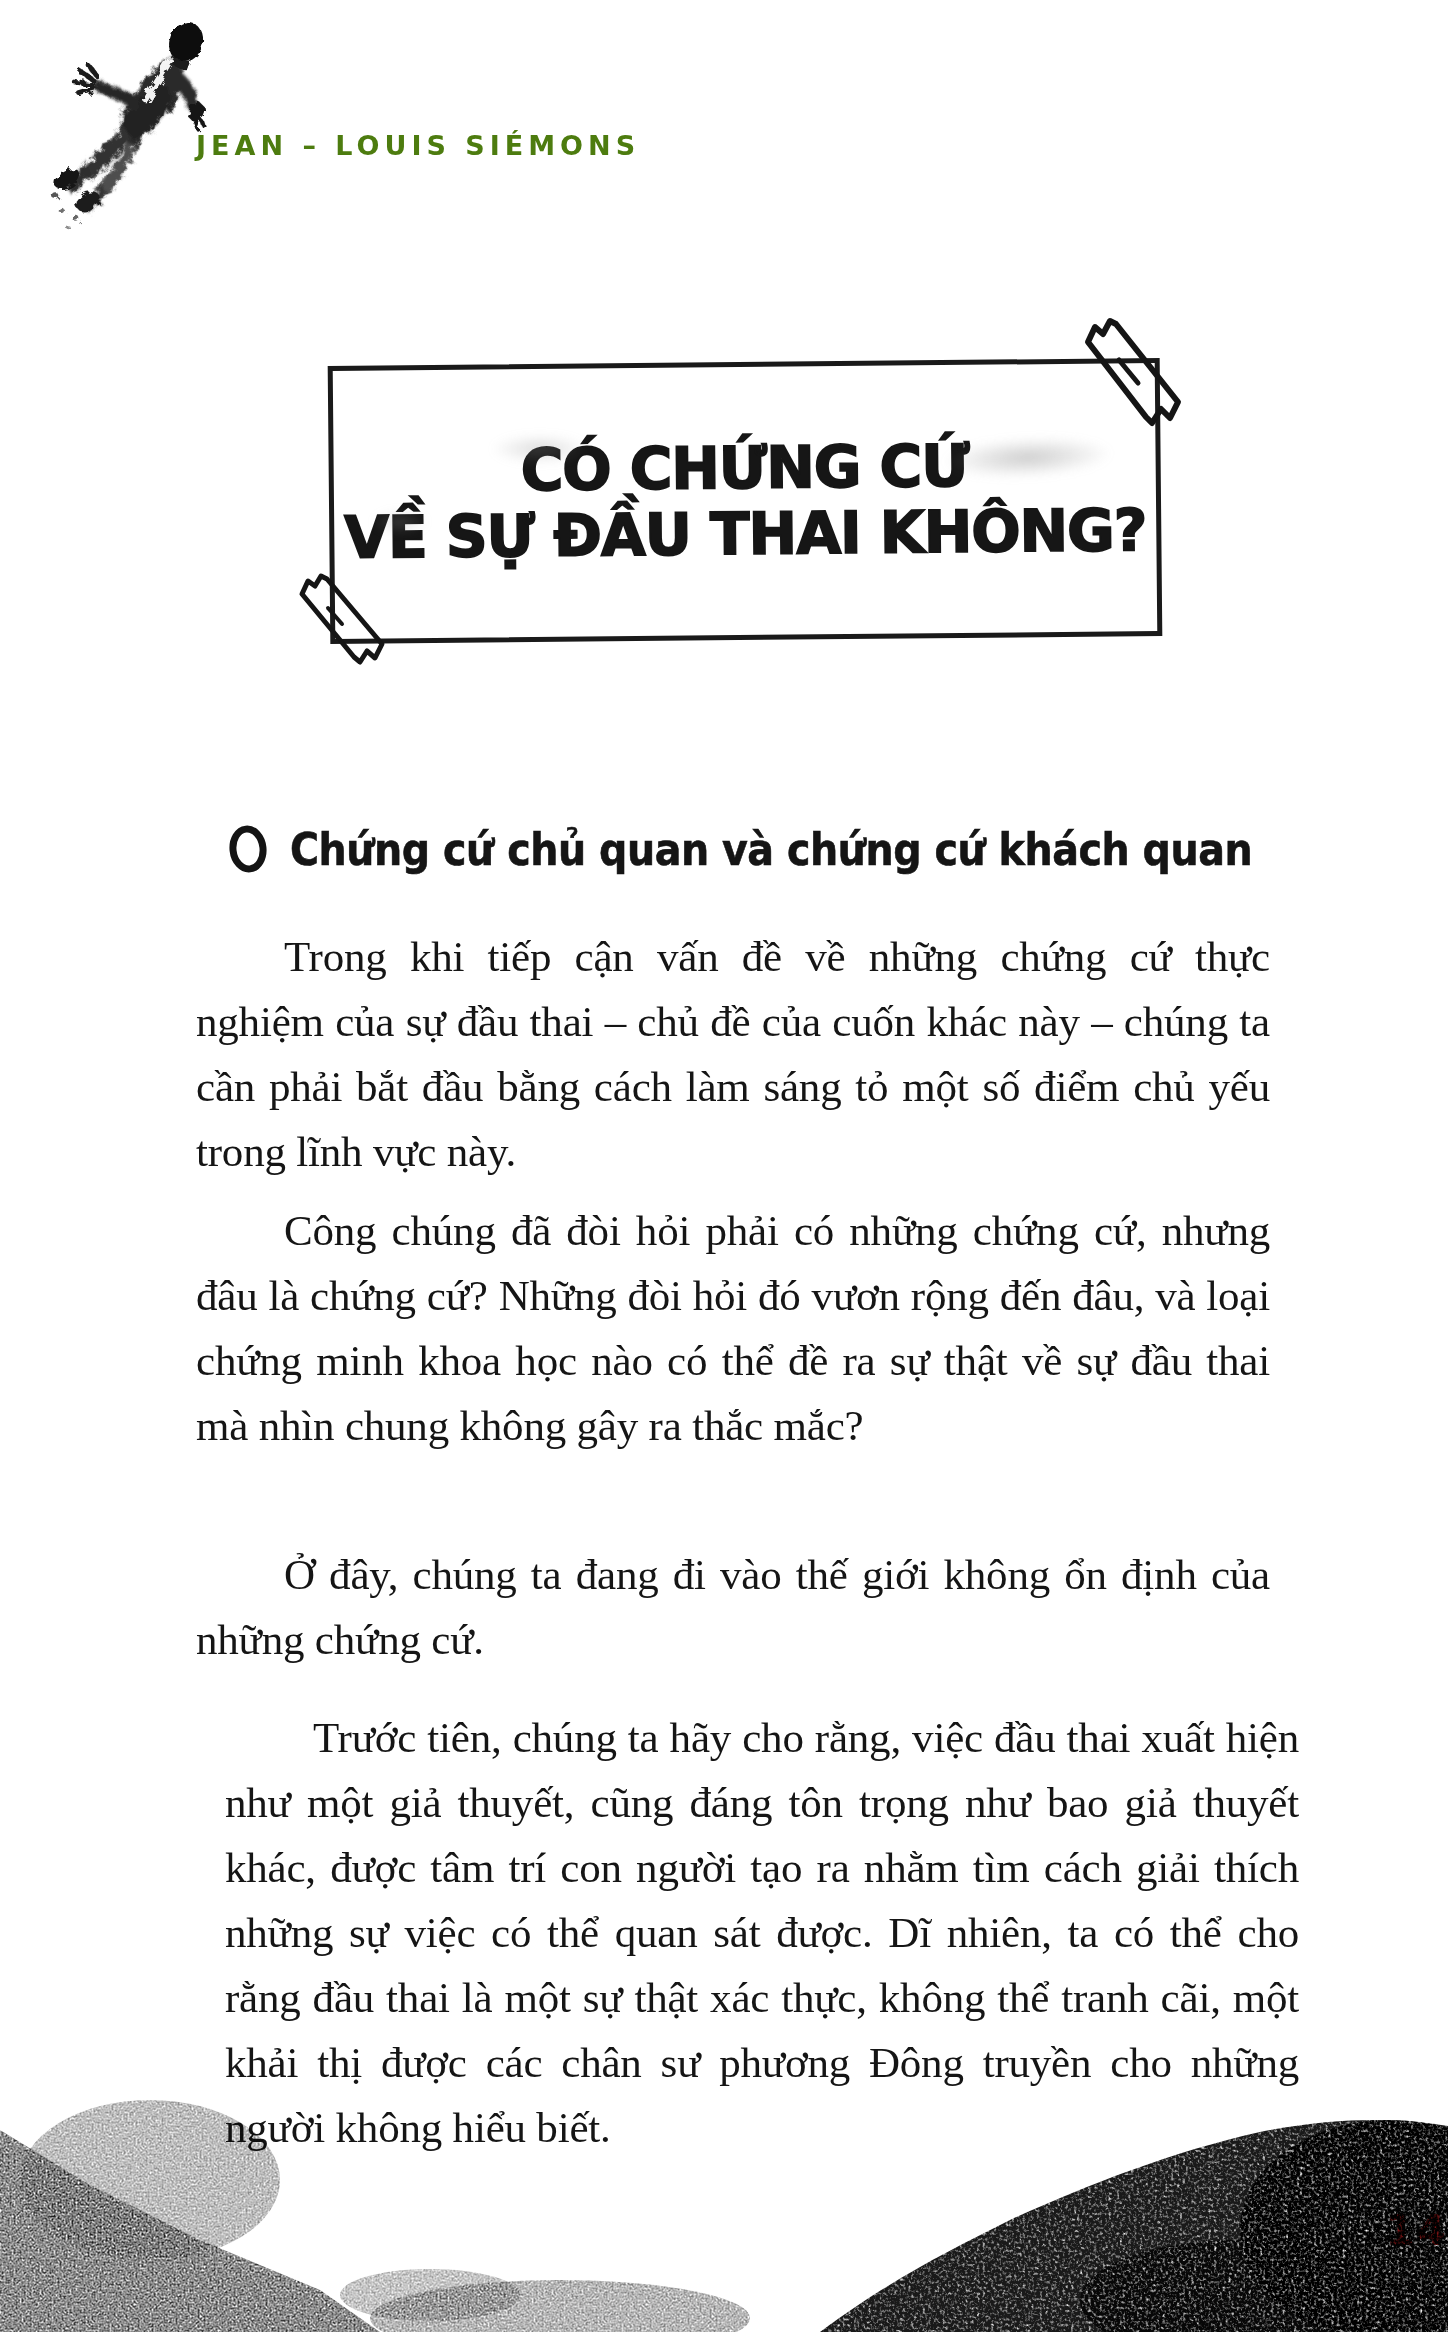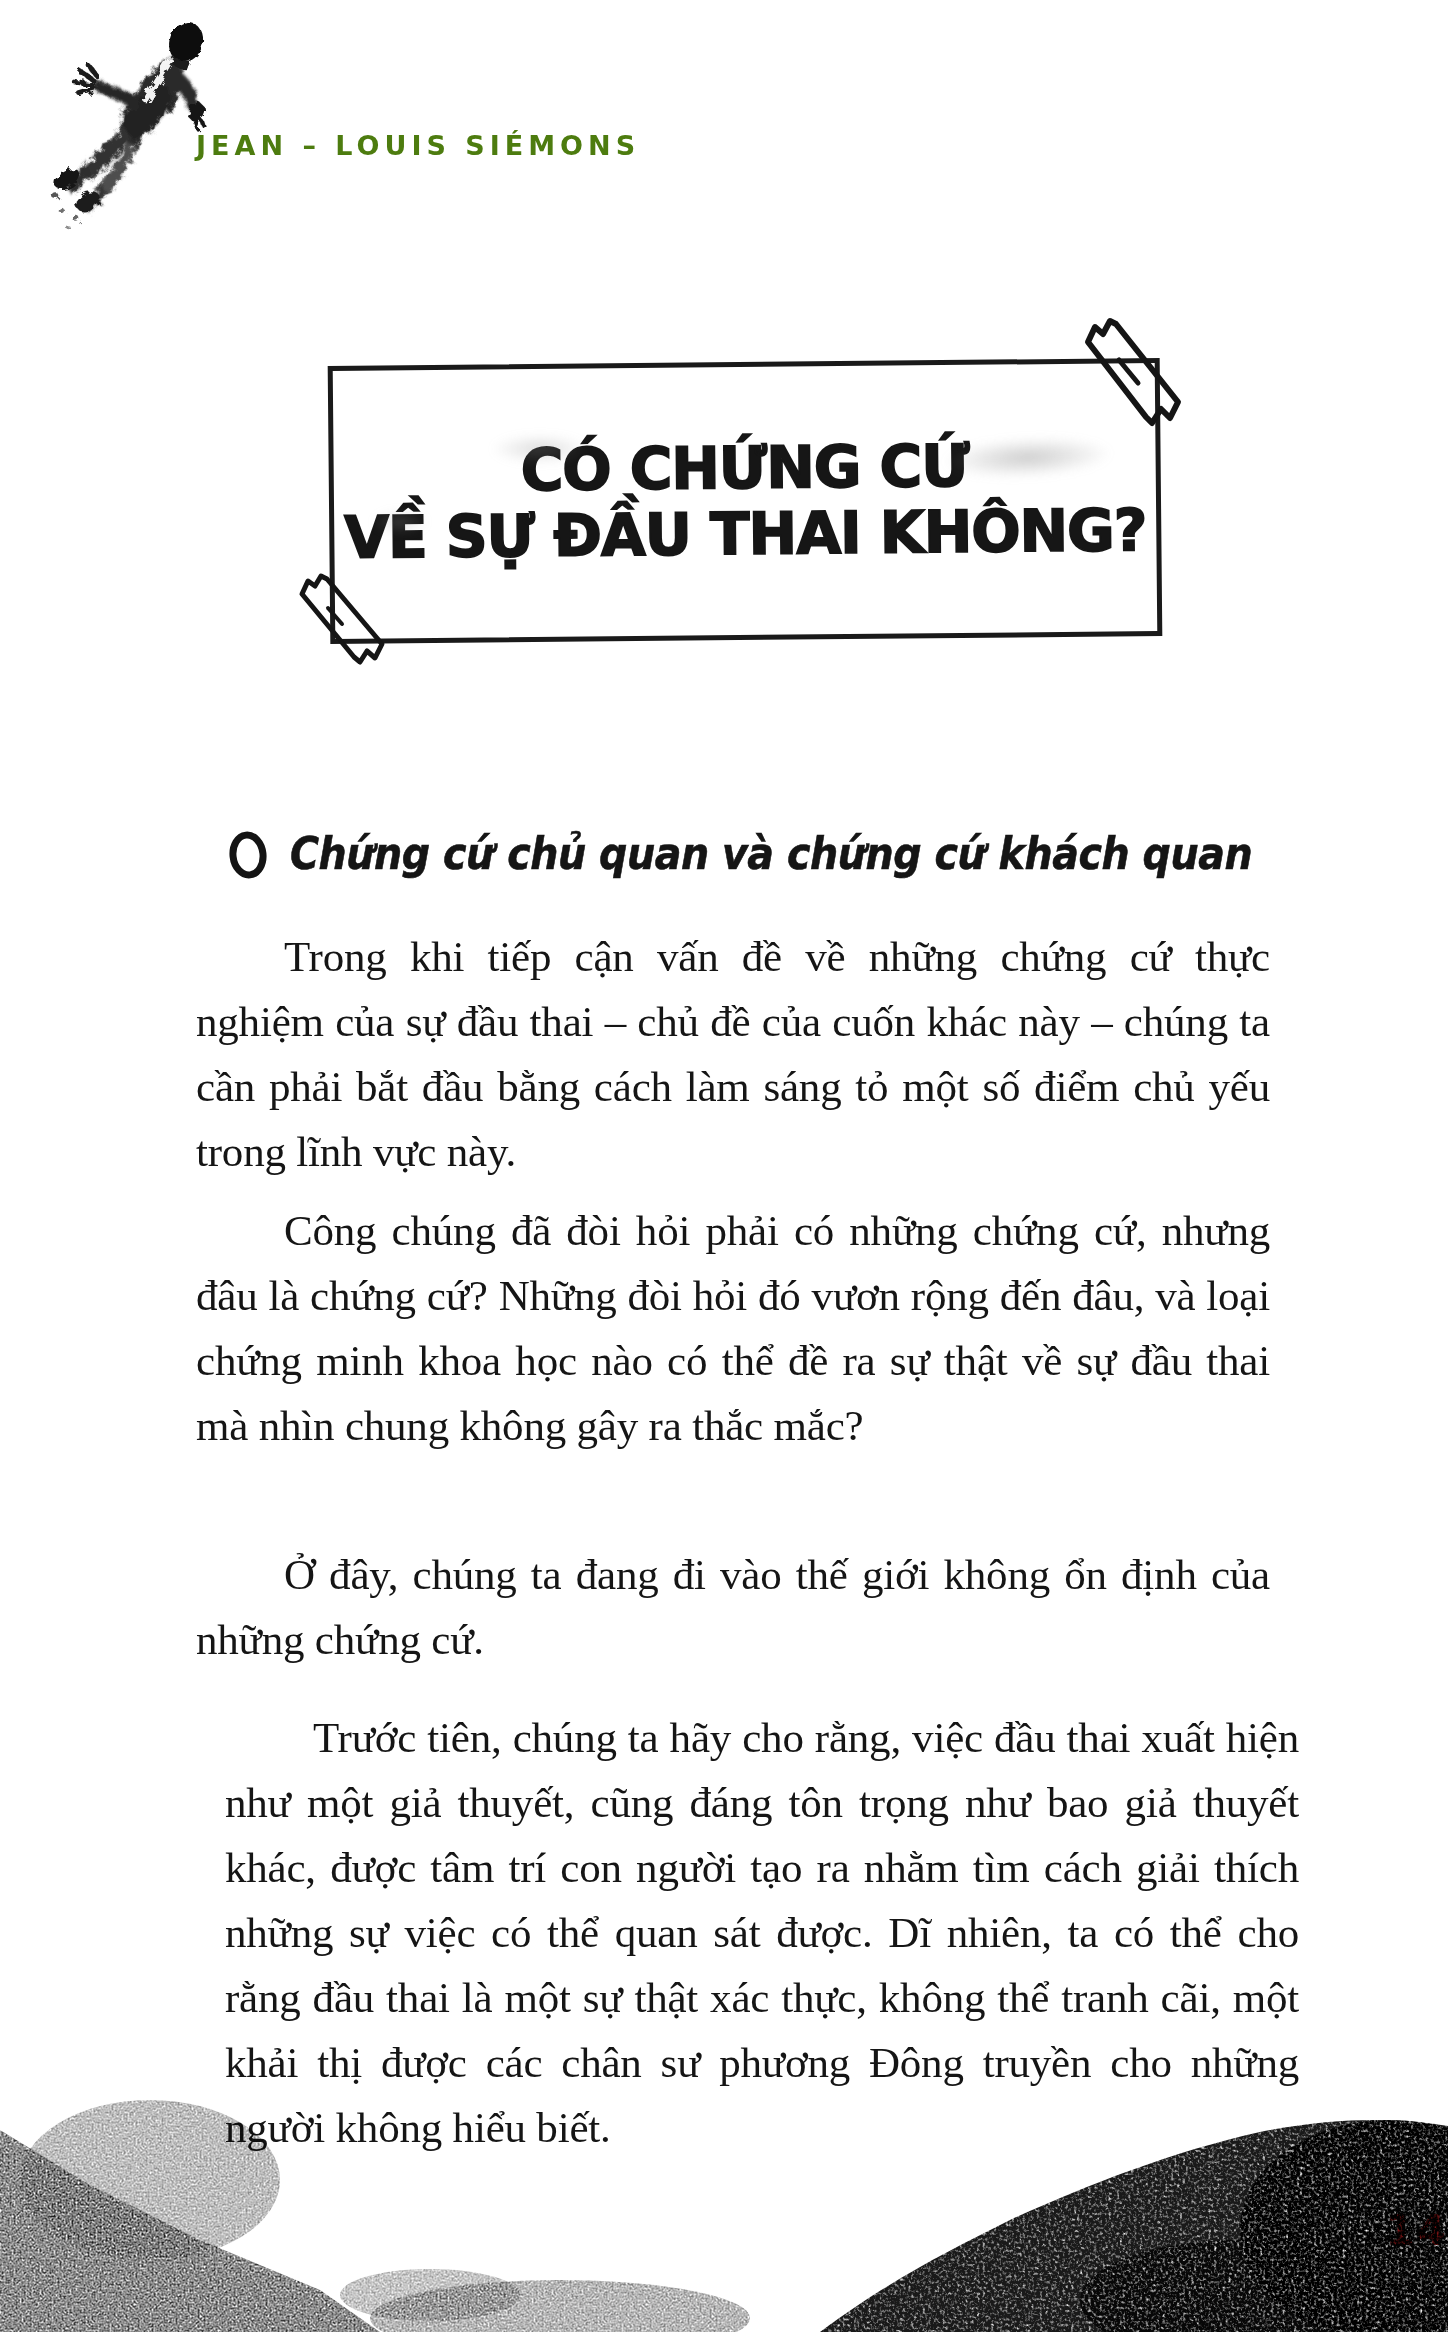--- a/index.html
+++ b/index.html
@@ -39,21 +39,21 @@
   .smudge.a{left:910px;top:430px;width:235px;height:55px;
     background:radial-gradient(closest-side,rgba(125,125,125,.38),rgba(125,125,125,0) 72%);transform:rotate(-3deg);}
   .smudge.b{left:470px;top:428px;width:140px;height:42px;
     background:radial-gradient(closest-side,rgba(140,140,140,.30),rgba(140,140,140,0) 70%);}
   .smudge.c{left:360px;top:505px;width:80px;height:34px;
     background:radial-gradient(closest-side,rgba(150,150,150,.28),rgba(150,150,150,0) 70%);}
   .tape{position:absolute;}
   .tape.tr{left:1062px;top:316px;width:132px;height:122px;}
   .tape.bl{left:294px;top:570px;width:100px;height:102px;}
   
-  .section-row{position:absolute;left:228px;top:824px;height:56px;display:flex;align-items:flex-end;font-style:italic;}
+  .section-row{position:absolute;left:228px;top:824px;height:56px;display:flex;align-items:flex-start;}
   .bullet{width:40px;height:50px;flex:0 0 auto;margin-right:22px;}
   .section-heading{
     font-family:"DejaVu Sans","Liberation Sans",sans-serif;
     font-weight:bold;font-size:44px;line-height:52px;color:#151515;
     letter-spacing:-0.5px;white-space:nowrap;
     transform:scaleX(0.9);transform-origin:left center;
     -webkit-text-stroke:0.6px #151515;
   }
   
   .para{

